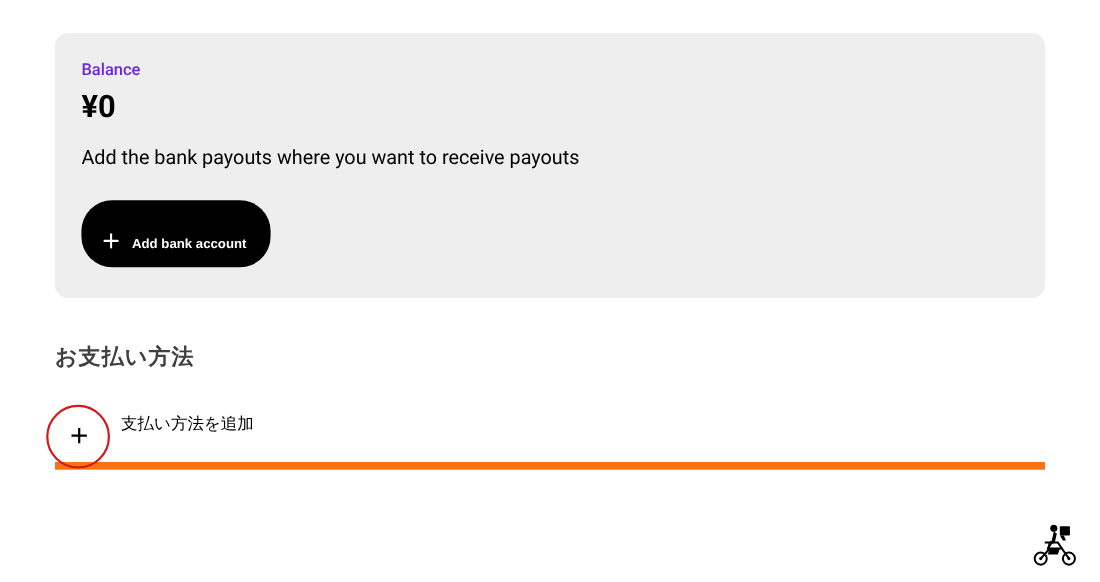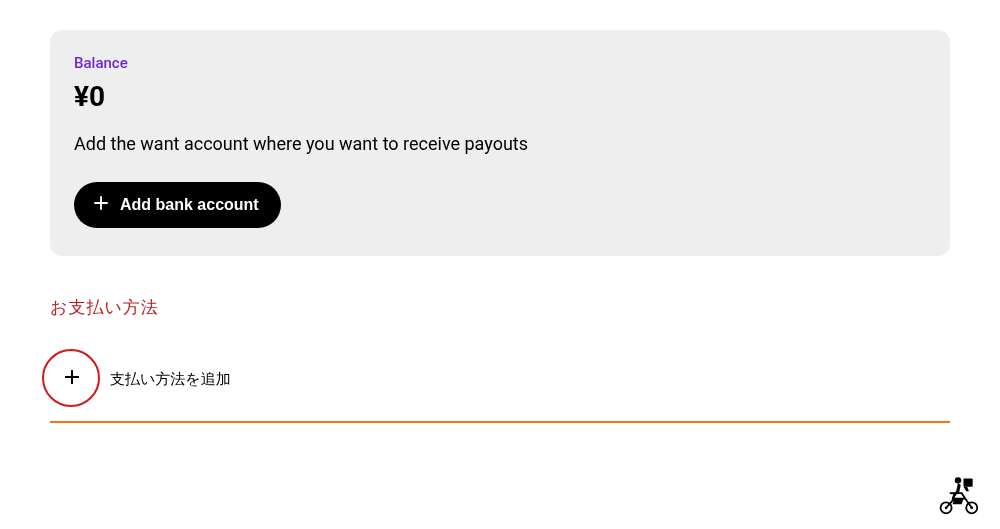--- a/index.html
+++ b/index.html
@@ -35,42 +35,40 @@
       margin-bottom: 28px;
     }
     .add-bank-btn {
       display: inline-flex;
       align-items: center;
       gap: 10px;
       background: #000;
       color: #fff;
       border: none;
       border-radius: 28px;
-      padding: 12px 22px 12px 18px;
-      font-size: 16px;
+      padding: 28px 22px 12px 18px;
+      font-size: 12px;
       font-weight: 700;
       cursor: pointer;
     }
     .add-bank-btn svg {
       width: 18px;
       height: 18px;
     }
     .section-title {
-      color: #b91c1c;
-      font-size: 17px;
-      font-weight: 400;
+      color: #404040;
+      font-size: 20px;
+      font-weight: 700;
       margin: 40px 50px 0 50px;
       letter-spacing: 1px;
     }
     .payment-row {
       display: flex;
-      align-items: center;
       margin: 38px 50px 0 50px;
-      padding-bottom: 20px;
-      border-bottom: 2px solid #f97316;
+      border-bottom: 7px solid #f97316;
       cursor: pointer;
       position: relative;
     }
     .plus-circle {
       width: 44px;
       height: 44px;
       border-radius: 50%;
       display: flex;
       align-items: center;
       justify-content: center;
@@ -108,21 +106,21 @@
       width: 100%;
       height: 100%;
     }
   </style>
 </head>
 <body>
 
 <div class="balance-card">
   <div class="balance-label">Balance</div>
   <div class="balance-amount">¥0</div>
-  <div class="balance-desc">Add the want account where you want to receive payouts</div>
+  <div class="balance-desc">Add the bank payouts where you want to receive payouts</div>
   <button class="add-bank-btn">
     <span>
       <svg viewBox="0 0 24 24" fill="none" stroke="#fff" stroke-width="2.5" stroke-linecap="round">
         <line x1="12" y1="4" x2="12" y2="20"></line>
         <line x1="4" y1="12" x2="20" y2="12"></line>
       </svg>
     </span>
     <span>Add bank account</span>
   </button>
 </div>

